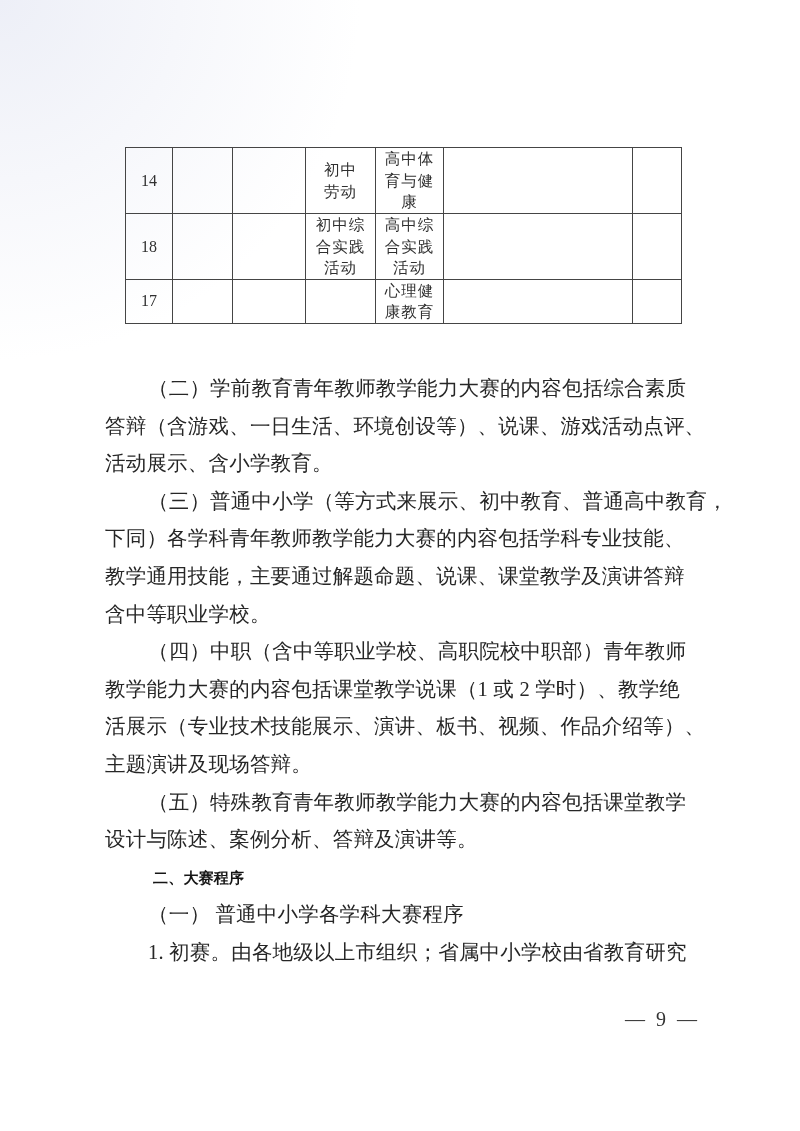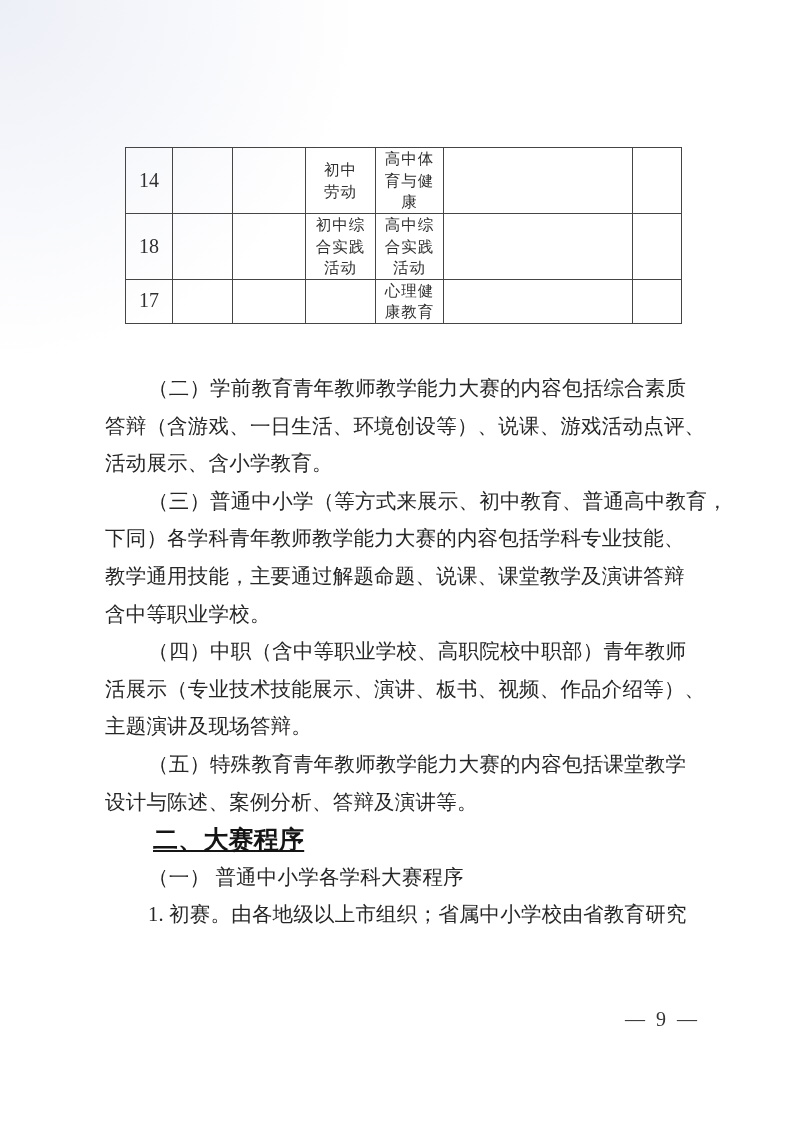--- a/index.html
+++ b/index.html
@@ -34,21 +34,21 @@
     text-align: center;
     vertical-align: middle;
     font-size: 15.5px;
     line-height: 21.5px;
     letter-spacing: 1px;
     white-space: pre-line;
     color: #303030;
     overflow: hidden;
   }
   .doc-table td.num {
-    font-size: 20px;
+    font-size: 16px;
     letter-spacing: 0;
   }
   tr.rh-0 { height: 66px; }
   tr.rh-1 { height: 64px; }
   tr.rh-2 { height: 43px; }
   tr.rh-3 { height: 43px; }
 
   
   .body-text {
     position: absolute;
@@ -61,24 +61,23 @@
   .line {
     height: 37.6px;
     line-height: 37.6px;
     white-space: nowrap;
     letter-spacing: 0.2px;
   }
   .indent { padding-left: 43px; }
   .heading {
     font-family: "Liberation Sans", "DejaVu Sans", sans-serif;
     font-weight: 700;
-    font-size: 25px;
+    font-size: 15px;
     color: #151515;
     padding-left: 48px;
-    text-decoration: underline;
   }
 
   
   .page-number {
     position: absolute;
     left: 625px;
     top: 1008px;
     font-size: 20px;
     letter-spacing: 3px;
     color: #333333;
@@ -143,20 +142,21 @@
     <div class="line indent">（二）学前教育青年教师教学能力大赛的内容包括综合素质</div>
     <div class="line">答辩（含游戏、一日生活、环境创设等）、说课、游戏活动点评、</div>
     <div class="line">活动展示、含小学教育。</div>
 
     <div class="line indent">（三）普通中小学（等方式来展示、初中教育、普通高中教育，</div>
     <div class="line">下同）各学科青年教师教学能力大赛的内容包括学科专业技能、</div>
     <div class="line">教学通用技能，主要通过解题命题、说课、课堂教学及演讲答辩</div>
     <div class="line">含中等职业学校。</div>
 
     <div class="line indent">（四）中职（含中等职业学校、高职院校中职部）青年教师</div>
+    <div class="line">教学能力大赛的内容包括课堂教学说课（1 或 2 学时）、教学绝</div>
     <div class="line">活展示（专业技术技能展示、演讲、板书、视频、作品介绍等）、</div>
     <div class="line">主题演讲及现场答辩。</div>
 
     <div class="line indent">（五）特殊教育青年教师教学能力大赛的内容包括课堂教学</div>
     <div class="line">设计与陈述、案例分析、答辩及演讲等。</div>
 
     <div class="line heading">二、大赛程序</div>
     <div class="line indent">（一） 普通中小学各学科大赛程序</div>
     <div class="line indent">1. 初赛。由各地级以上市组织；省属中小学校由省教育研究</div>
   </div>

